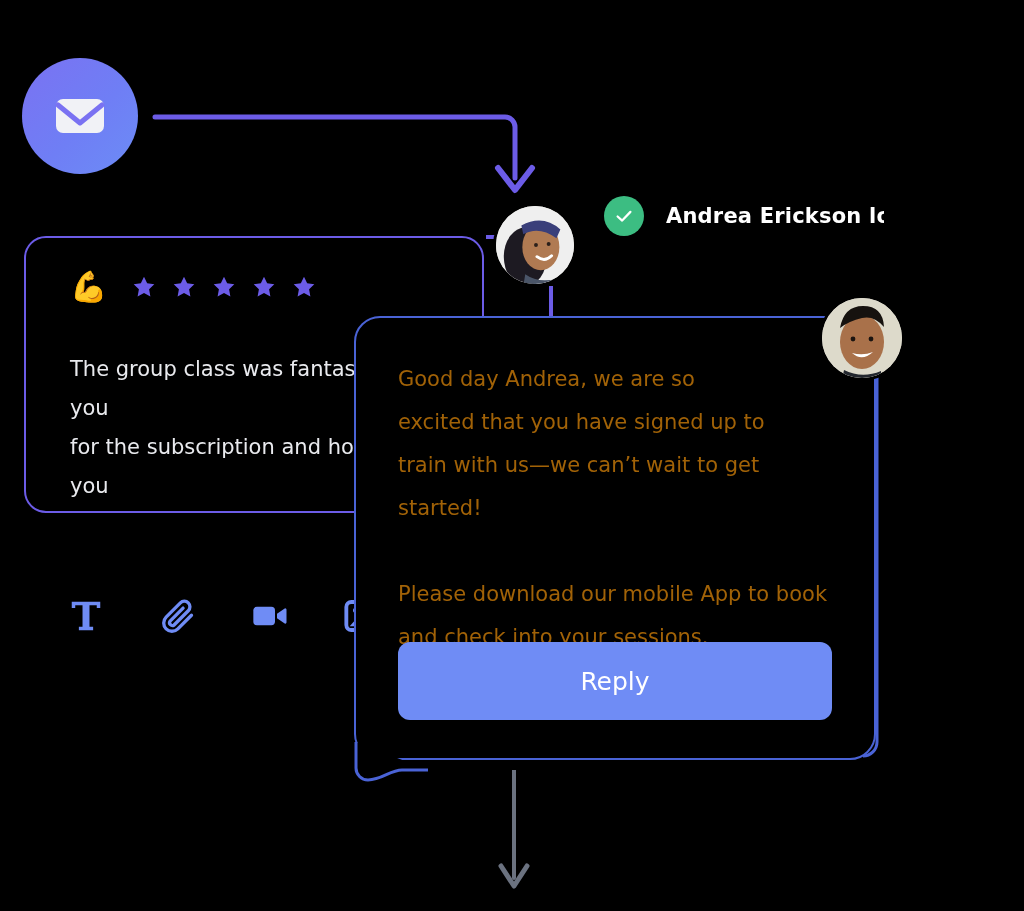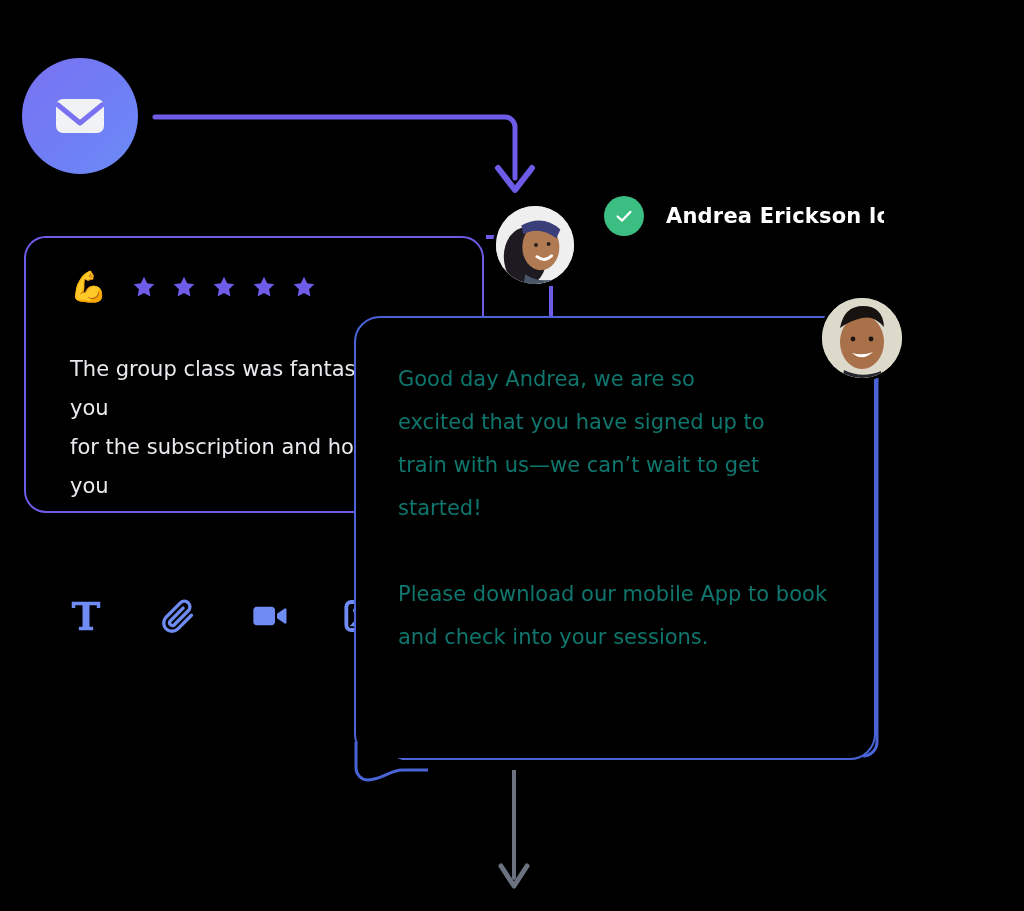--- a/index.html
+++ b/index.html
@@ -75,21 +75,21 @@
   .chat-bubble{
     position:absolute; left:354px; top:316px;
     width:522px; height:444px;
     border:2px solid #4a63d6; border-radius:26px;
     background:#000;
   }
   .bubble-tail{ position:absolute; left:348px; top:742px;
                 width:80px; height:52px; pointer-events:none; }
   .bubble-text{
     position:absolute; left:42px; top:40px; width:440px;
-    color:#0f766e; font-size:21px; line-height:43px;
+    color:#a16207; font-size:21px; line-height:43px;
     font-family:"DejaVu Sans", sans-serif; white-space:pre-wrap;
   }
   .reply-btn{
     position:absolute; left:42px; top:324px;
     width:434px; height:78px; border-radius:12px;
     background:#6f8cf5; border:none; cursor:pointer;
     color:#ffffff; font-size:25px; font-family:"DejaVu Sans", sans-serif;
     display:flex; align-items:center; justify-content:center;
   }
 
@@ -200,20 +200,21 @@
     </span>
   </div>
 
   <div class="chat-bubble">
     <div class="bubble-text"><span>Good day Andrea, we are so
 excited that you have signed up to
 train with us—we can’t wait to get started!</span>
 
 <span>Please download our mobile App to book
 and check into your sessions.</span></div>
+    <button class="reply-btn">Reply</button>
   </div>
 
   <svg class="bubble-tail" viewBox="0 0 80 52" fill="none">
     <path d="M8 0 V26 a12 12 0 0 0 12 12 c14 0 22 -10 34 -10 H80" stroke="#4a63d6" stroke-width="3" fill="#000"></path>
   </svg>
 
   <svg class="arrow-down" viewBox="0 0 52 128" fill="none">
     <path d="M26 0 V108" stroke="#6b7280" stroke-width="4" stroke-linecap="round"></path>
     <path d="M13 96 L26 116 L39 96" stroke="#6b7280" stroke-width="5" fill="none" stroke-linecap="round" stroke-linejoin="round"></path>
   </svg>

